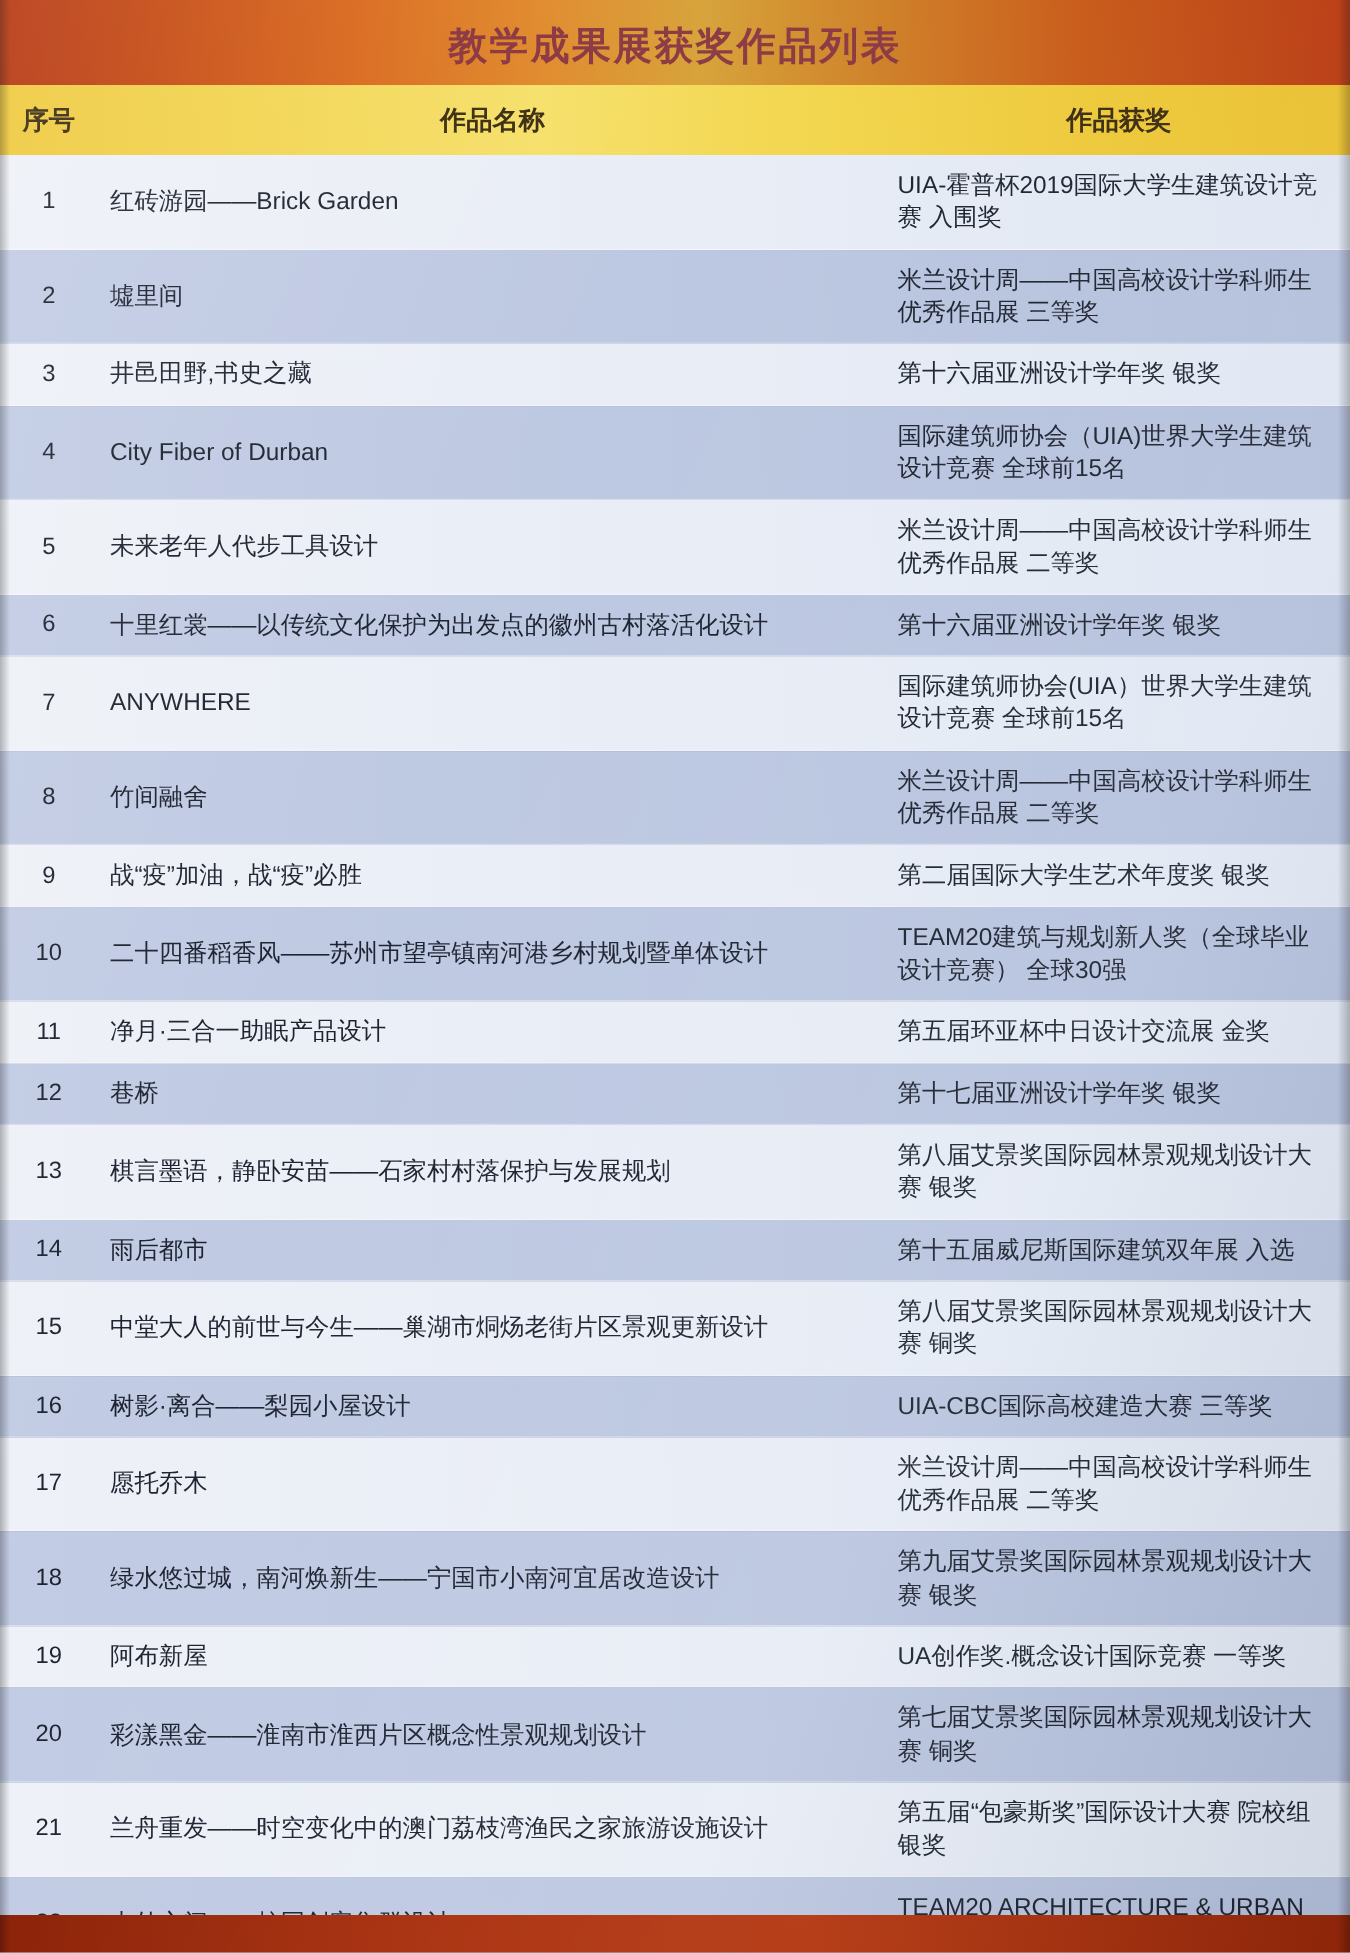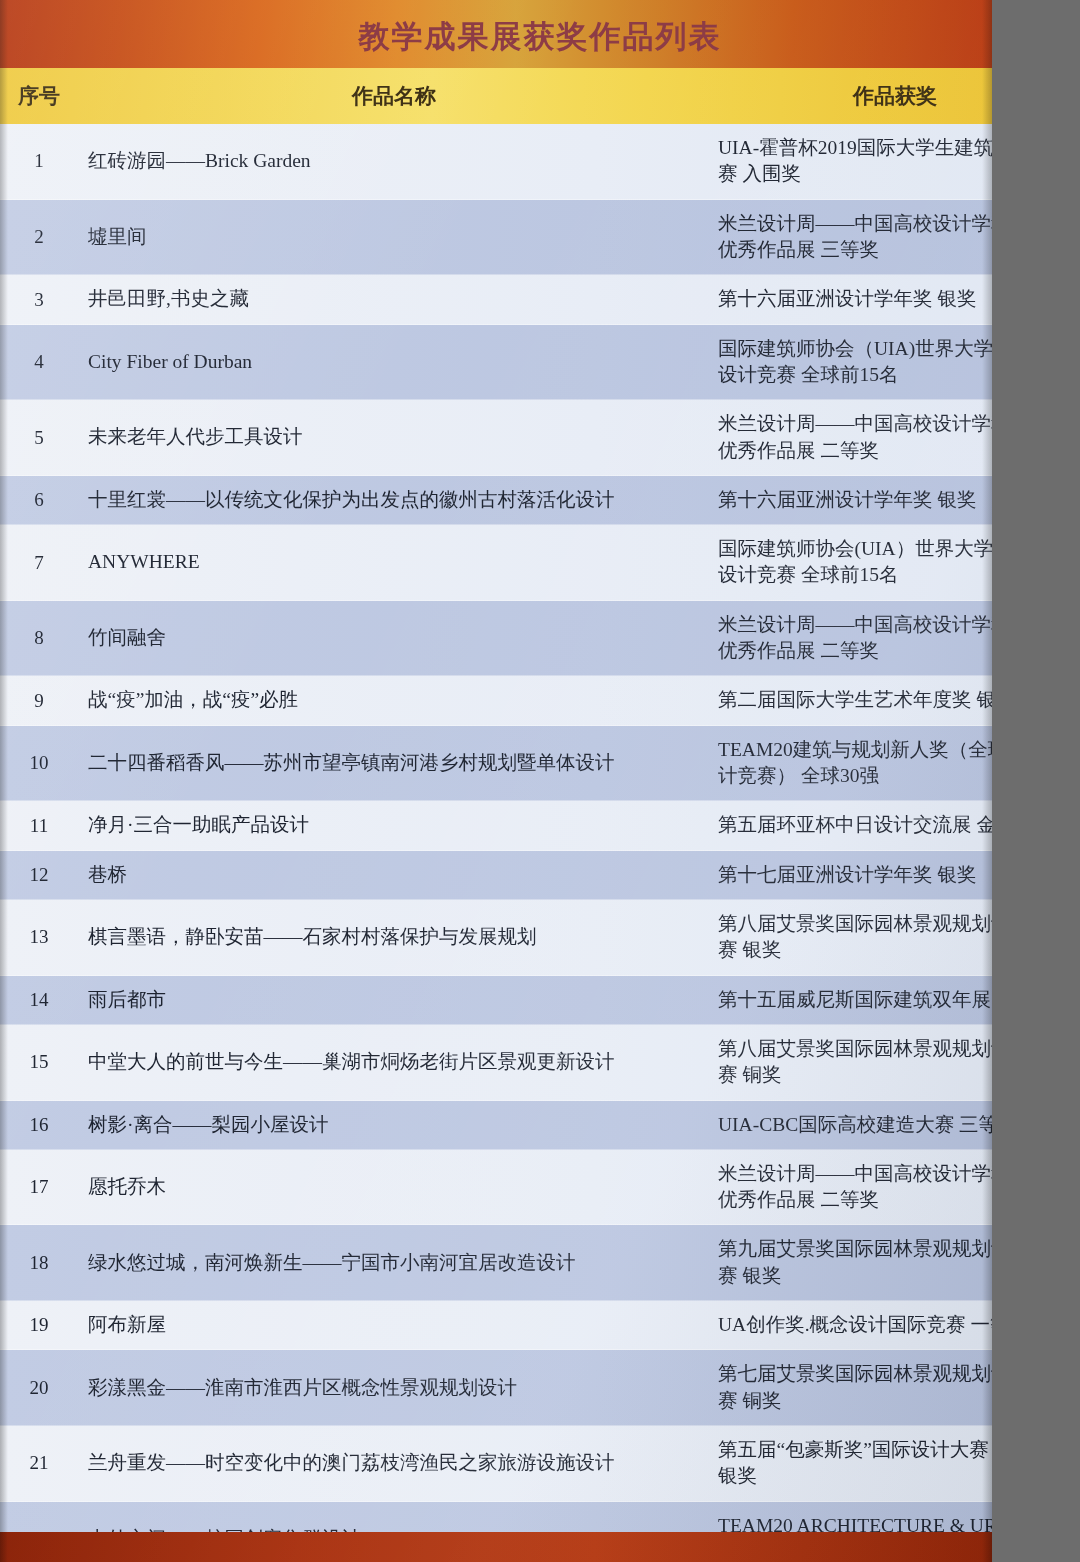--- a/index.html
+++ b/index.html
@@ -8,25 +8,24 @@
     background: #6d6d6d;
   }
   body {
     width: 1080px;
     height: 1562px;
     font-family: "Liberation Sans", sans-serif;
     overflow: hidden;
   }
   .poster {
     position: relative;
-    width: 992px;
+    width: 1080px;
     height: 1562px;
     background: linear-gradient(175deg, #8f9dbb 0%, #7d8cab 40%, #6e7c9c 100%);
     overflow: hidden;
-    font-family: Liberation Serif, serif;
   }
   
   .top-bar {
     position: absolute;
     top: 0; left: 0; right: 0;
     height: 68px;
     background: linear-gradient(90deg,#b5350f 0%, #c54a12 12%, #d9661a 26%, #e0892a 40%, #d7a33a 52%, #cf7f28 66%, #c85a18 80%, #b8380f 100%);
   }
   .title {
     position: absolute;

